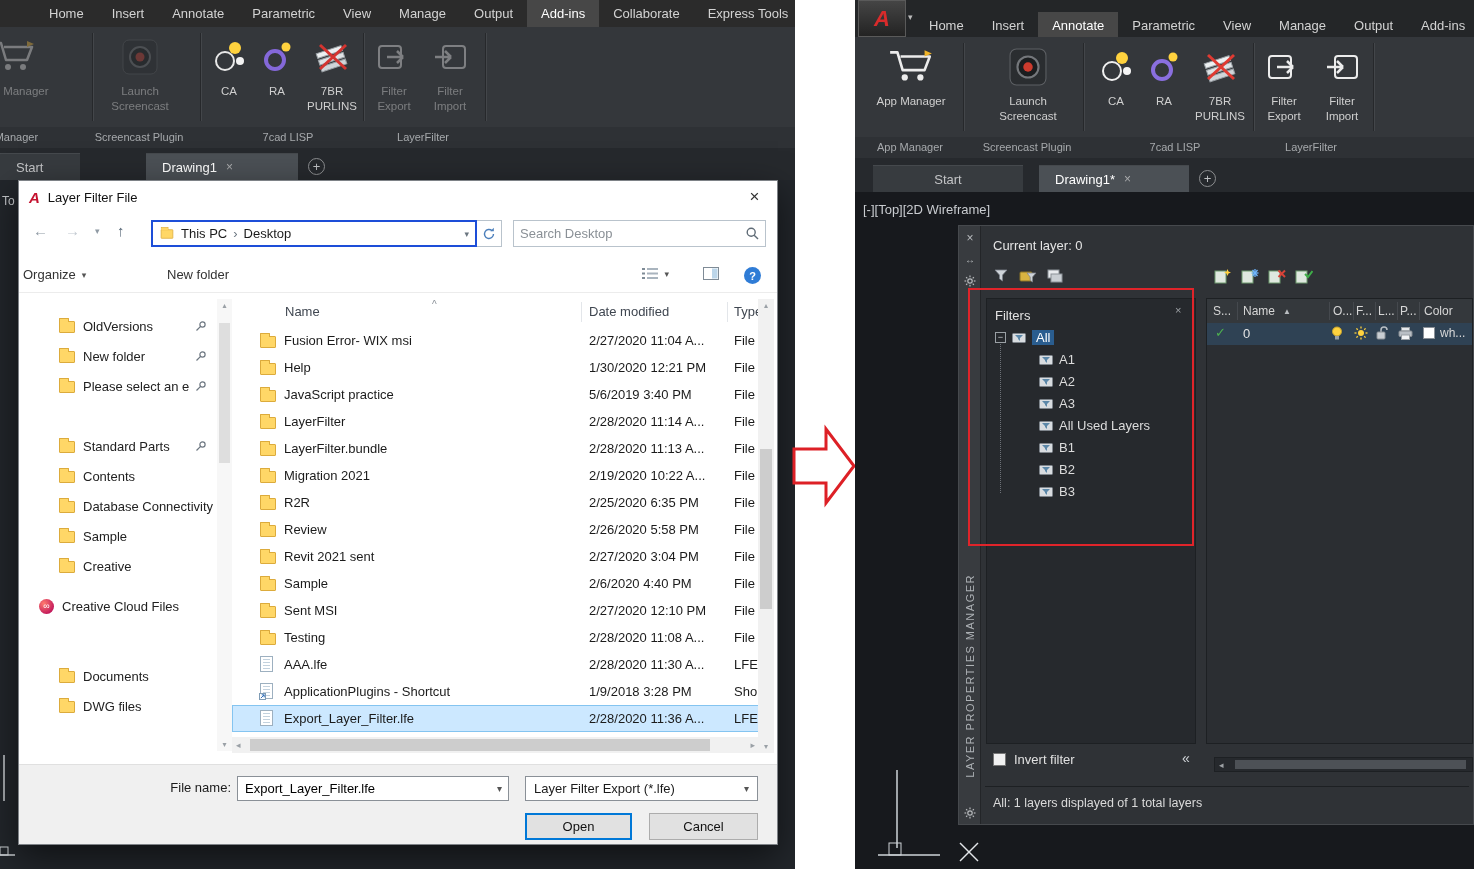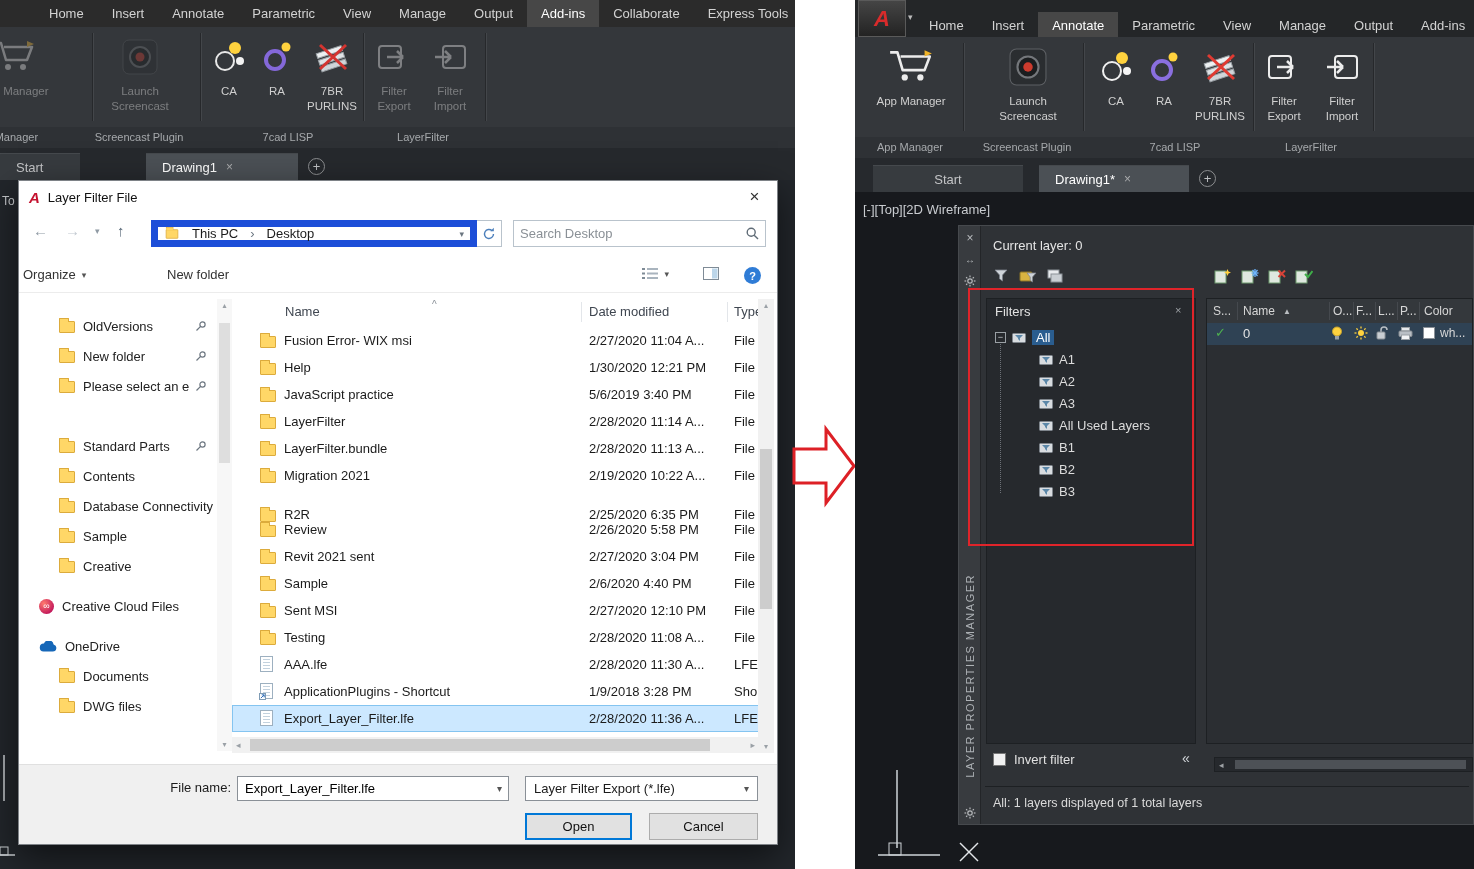--- a/index.html
+++ b/index.html
@@ -39,21 +39,21 @@
 .abtn .aA{color:#d92b2b;font-weight:bold;font-size:22px;font-style:italic}
 .abtn-dd{position:absolute;left:53px;top:12px;color:#bbb;font-size:9px}
 
 
 .dlg{position:absolute;left:18px;top:180px;width:760px;height:665px;background:#fff;border:1px solid #7e8287;box-shadow:0 12px 34px rgba(0,0,0,.55)}
 .dlg-title{position:absolute;left:0;top:0;right:0;height:32px;display:flex;align-items:center;gap:8px;padding:0 10px;background:#fff;font-size:13px;color:#111}
 .dlg-aicon{color:#c4122f;font-weight:bold;font-size:15px;font-style:italic}
 .dlg-close{position:absolute;right:0;top:0;width:45px;height:31px;display:flex;align-items:center;justify-content:center;font-size:17px;color:#333}
 .dlg-nav{position:absolute;left:0;top:36px;right:0;height:34px}
 .navg{position:absolute;top:5px;color:#8f9aa4;font-size:15px}
-.addr{position:absolute;left:132px;top:3px;width:326px;height:27px;border:7px solid #1d4ed8;background:#fff;display:flex;align-items:center;gap:12px;padding:0 6px;font-size:13px}
+.addr{position:absolute;left:132px;top:3px;width:326px;height:27px;border:2px solid #1d4ed8;background:#fff;display:flex;align-items:center;gap:6px;padding:0 6px;font-size:13px}
 .addr .sp{flex:1}
 .refresh{position:absolute;left:458px;top:3px;width:25px;height:27px;border:1px solid #b9c3cc;border-left:none;background:#fff;display:flex;align-items:center;justify-content:center}
 .search{position:absolute;left:494px;top:3px;width:253px;height:27px;border:1px solid #b9c3cc;background:#fff;display:flex;align-items:center;padding:0 6px}
 .search input{flex:1;border:none;outline:none;font-size:13px;color:#444;font-family:inherit}
 .search input::placeholder{color:#8a9096}
 .dlg-cmd{position:absolute;left:0;top:76px;right:0;height:36px;border-bottom:1px solid #ececec;font-size:13px;color:#333}
 .cmd-it{position:absolute;top:10px;display:flex;gap:6px;align-items:center}
 .help{width:17px;height:17px;border-radius:50%;background:#2f7cd6;color:#fff;font-size:11px;font-weight:bold;display:flex;align-items:center;justify-content:center}
 
 .side{position:absolute;left:0;top:118px;width:198px;height:452px;overflow:hidden;font-size:13px;color:#222}
@@ -98,21 +98,21 @@
 
 
 .pal{position:absolute;left:103px;top:225px;width:516px;height:600px;background:#2f3236;border:1px solid #46494d}
 .pal-strip{position:absolute;left:0;top:0;width:22px;height:100%;background:#383b3f;border-right:1px solid #232528;color:#b7babd}
 .sbt{position:absolute;left:0;width:22px;height:18px;display:flex;align-items:center;justify-content:center;font-size:12px}
 .vtitle{position:absolute;left:0;top:330px;width:22px;height:240px;display:flex;align-items:center;justify-content:center}
 .vtitle span{writing-mode:vertical-rl;transform:rotate(180deg);font-size:11px;letter-spacing:1.5px;color:#aeb2b6;white-space:nowrap}
 .pal-main{position:absolute;left:22px;top:0;right:0;height:100%;font-size:13px;color:#e4e4e4}
 .ptools{position:absolute;top:42px;display:flex;gap:9px;align-items:center}
 .fpane{position:absolute;left:5px;top:72px;width:210px;height:446px;background:#26292d;border:1px solid #1d2023}
-.fpane-h{height:24px;display:flex;align-items:center;padding:0 8px;color:#e2e2e2}
+.fpane-h{height:24px;display:flex;align-items:flex-end;padding:0 8px;color:#e2e2e2}
 .fpane-x{position:absolute;left:188px;top:5px;color:#9da1a5;font-size:11px}
 .trow{position:absolute;height:20px;display:flex;align-items:center;gap:6px;color:#dcdcdc;white-space:nowrap}
 .expand{width:11px;height:11px;border:1px solid #9aa0a5;display:flex;align-items:center;justify-content:center;font-size:9px;line-height:1;color:#cfd3d7;background:#26292d}
 .tsel{background:#2a5d8f;color:#fff;padding:0 4px}
 .tree-line{position:absolute;left:13px;top:42px;height:152px;border-left:1px dotted #6d7control control177;border-left:1px dotted #6d7177}
 .rlist{position:absolute;left:225px;top:72px;right:0;height:446px;background:#2b2e32;border:1px solid #1d2023}
 .rl-h{position:absolute;left:0;top:0;right:0;height:24px;background:#34383c;color:#d6d6d6;font-size:12px}
 .rl-h .c{position:absolute;top:5px;white-space:nowrap}
 .rl-h .csep{position:absolute;top:3px;height:18px;width:1px;background:#45494e}
 .rl-row{position:absolute;left:0;top:24px;right:0;height:22px;background:#2f4254}
@@ -382,26 +382,20 @@
       <div class="side-it" style="top:254px">
           <span class="fold"></span>
           <span>Creative</span>
         </div>
       <div class="side-it root" style="top:294px">
           <span style="width:15px;height:15px;border-radius:50%;background:radial-gradient(circle at 32% 30%,#ff7a6e,#c2185b 75%);color:#fff;font-size:9px;display:flex;align-items:center;justify-content:center;flex:none">
             <span>∞</span>
           </span>
           <span>Creative Cloud Files</span>
         </div>
-      <div class="side-it root" style="top:334px">
-          <svg width="18" height="11" viewBox="0 0 18 11">
-            <path d="M4.5 10.5h9.3a3.6 3.6 0 0 0 .8-7.1A5 5 0 0 0 5 2.6a3.9 3.9 0 0 0-.5 7.9z" fill="#1667b8"></path>
-          </svg>
-          <span>OneDrive</span>
-        </div>
       <div class="side-it" style="top:394px">
           <span class="fold"></span>
           <span>DWG files</span>
         </div>
       <div class="side-it" style="top:364px">
           <span class="fold"></span>
           <span>Documents</span>
         </div>
     </div>
     <div class="sscroll">
@@ -448,21 +442,21 @@
           <span class="fn">LayerFilter.bundle</span>
           <span class="fd">2/28/2020 11:13 A...</span>
           <span class="ft">File folder</span>
         </div>
       <div class="frow" style="top:163px">
           <span class="fi fold"></span>
           <span class="fn">Migration 2021</span>
           <span class="fd">2/19/2020 10:22 A...</span>
           <span class="ft">File folder</span>
         </div>
-      <div class="frow" style="top:202px">
+      <div class="frow" style="top:190px">
           <span class="fi fold"></span>
           <span class="fn">R2R</span>
           <span class="fd">2/25/2020 6:35 PM</span>
           <span class="ft">File folder</span>
         </div>
       <div class="frow" style="top:217px">
           <span class="fi fold"></span>
           <span class="fn">Review</span>
           <span class="fd">2/26/2020 5:58 PM</span>
           <span class="ft">File folder</span>

